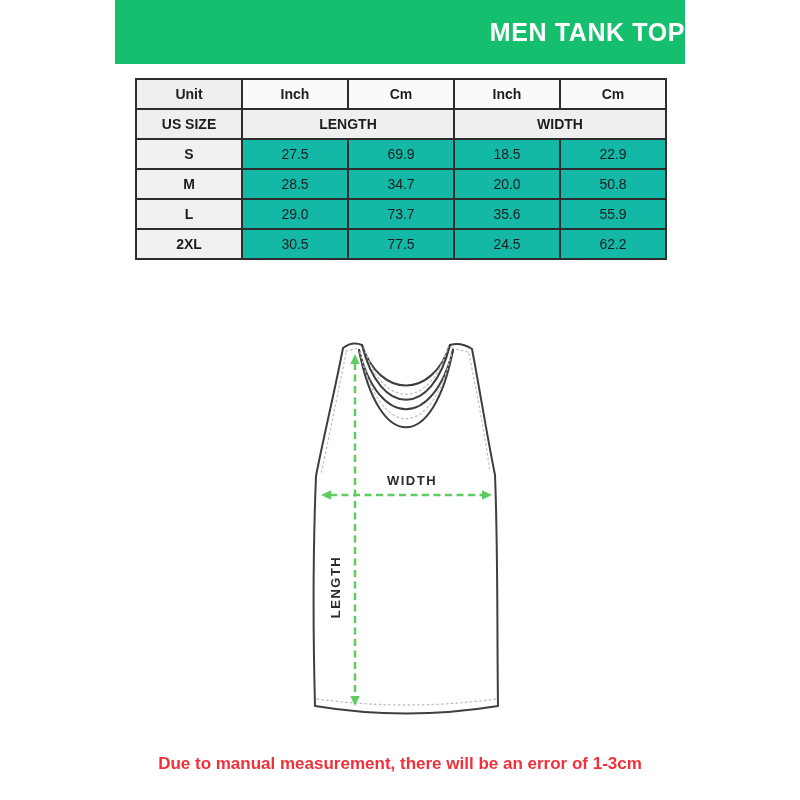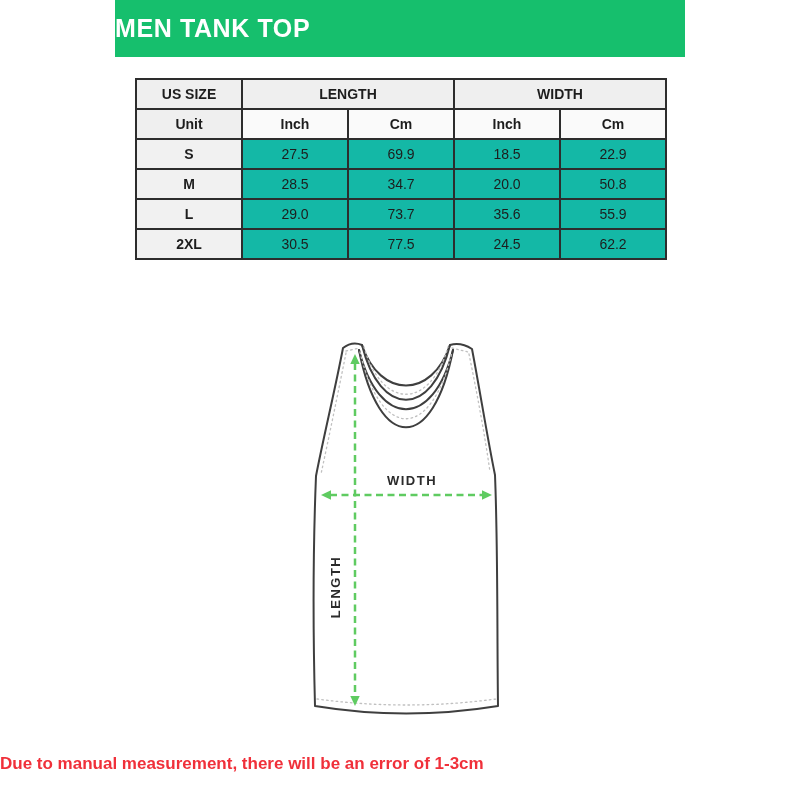--- a/index.html
+++ b/index.html
@@ -1,23 +1,23 @@
 <!DOCTYPE html>
 <html style="--banner-bg: #16bf6d; --banner-fg: #ffffff; --arrow: #5fcb61; --outline: #3f3f3f; --stitch: #c0c0c0; --note-color: #f0303a;"><head>
 <meta charset="utf-8">
 <style>
   * { margin: 0; padding: 0; box-sizing: border-box; }
   html, body { width: 800px; height: 800px; background: #ffffff; }
   body { font-family: "Liberation Sans", sans-serif; position: relative; overflow: hidden; }
 
   
   .banner {
-    position: absolute; left: 115px; top: 0; width: 570px; height: 57px;
+    position: absolute; left: 115px; top: 0; width: 570px; height: 64px;
     background: var(--banner-bg, #16bf6d);
-    display: flex; align-items: center; justify-content: flex-start;
+    display: flex; align-items: center; justify-content: flex-end;
   }
   .banner h1 {
     color: var(--banner-fg, #ffffff);
     font-size: 25px; font-weight: 700; letter-spacing: 0.6px;
   }
 
   
   .chart-wrap { position: absolute; left: 135px; top: 78px; width: 532px; }
   table.size-chart {
     width: 100%; border-collapse: collapse; table-layout: fixed;
@@ -42,21 +42,21 @@
   .measure { stroke: var(--arrow, #5fcb61); stroke-width: 2.5; stroke-dasharray: 7 4.5; fill: none; }
   .measure-head { fill: var(--arrow, #5fcb61); stroke: none; }
   .measure-label {
     font-family: "Liberation Sans", sans-serif; font-size: 13px; font-weight: 700;
     letter-spacing: 1.5px; fill: #2b2b2b;
   }
 
   
   .note {
     position: absolute; left: 0; top: 754px; width: 800px;
-    font-size: 17px; font-weight: 700;
+    text-align: center; font-size: 17px; font-weight: 700;
     color: var(--note-color, #f0303a);
   }
 </style>
 </head>
 <body>
 
 <header class="banner">
   <h1>MEN TANK TOP</h1>
 </header>
 
@@ -64,30 +64,30 @@
   <table class="size-chart">
     <colgroup>
         <col style="width:20%">
         <col style="width:20%">
         <col style="width:20%">
         <col style="width:20%">
         <col style="width:20%">
       </colgroup>
     <thead>
       <tr>
-        <th>US SIZE</th>
-        <th colspan="2">LENGTH</th>
-        <th colspan="2">WIDTH</th>
-      </tr>
-      <tr>
         <th>Unit</th>
         <th class="unit-cell">Inch</th>
         <th class="unit-cell">Cm</th>
         <th class="unit-cell">Inch</th>
         <th class="unit-cell">Cm</th>
+      </tr>
+      <tr>
+        <th>US SIZE</th>
+        <th colspan="2">LENGTH</th>
+        <th colspan="2">WIDTH</th>
       </tr>
     </thead>
     <tbody>
       <tr>
         <td class="size-cell">S</td>
         <td>27.5</td>
         <td>69.9</td>
         <td>18.5</td>
         <td>22.9</td>
       </tr>

